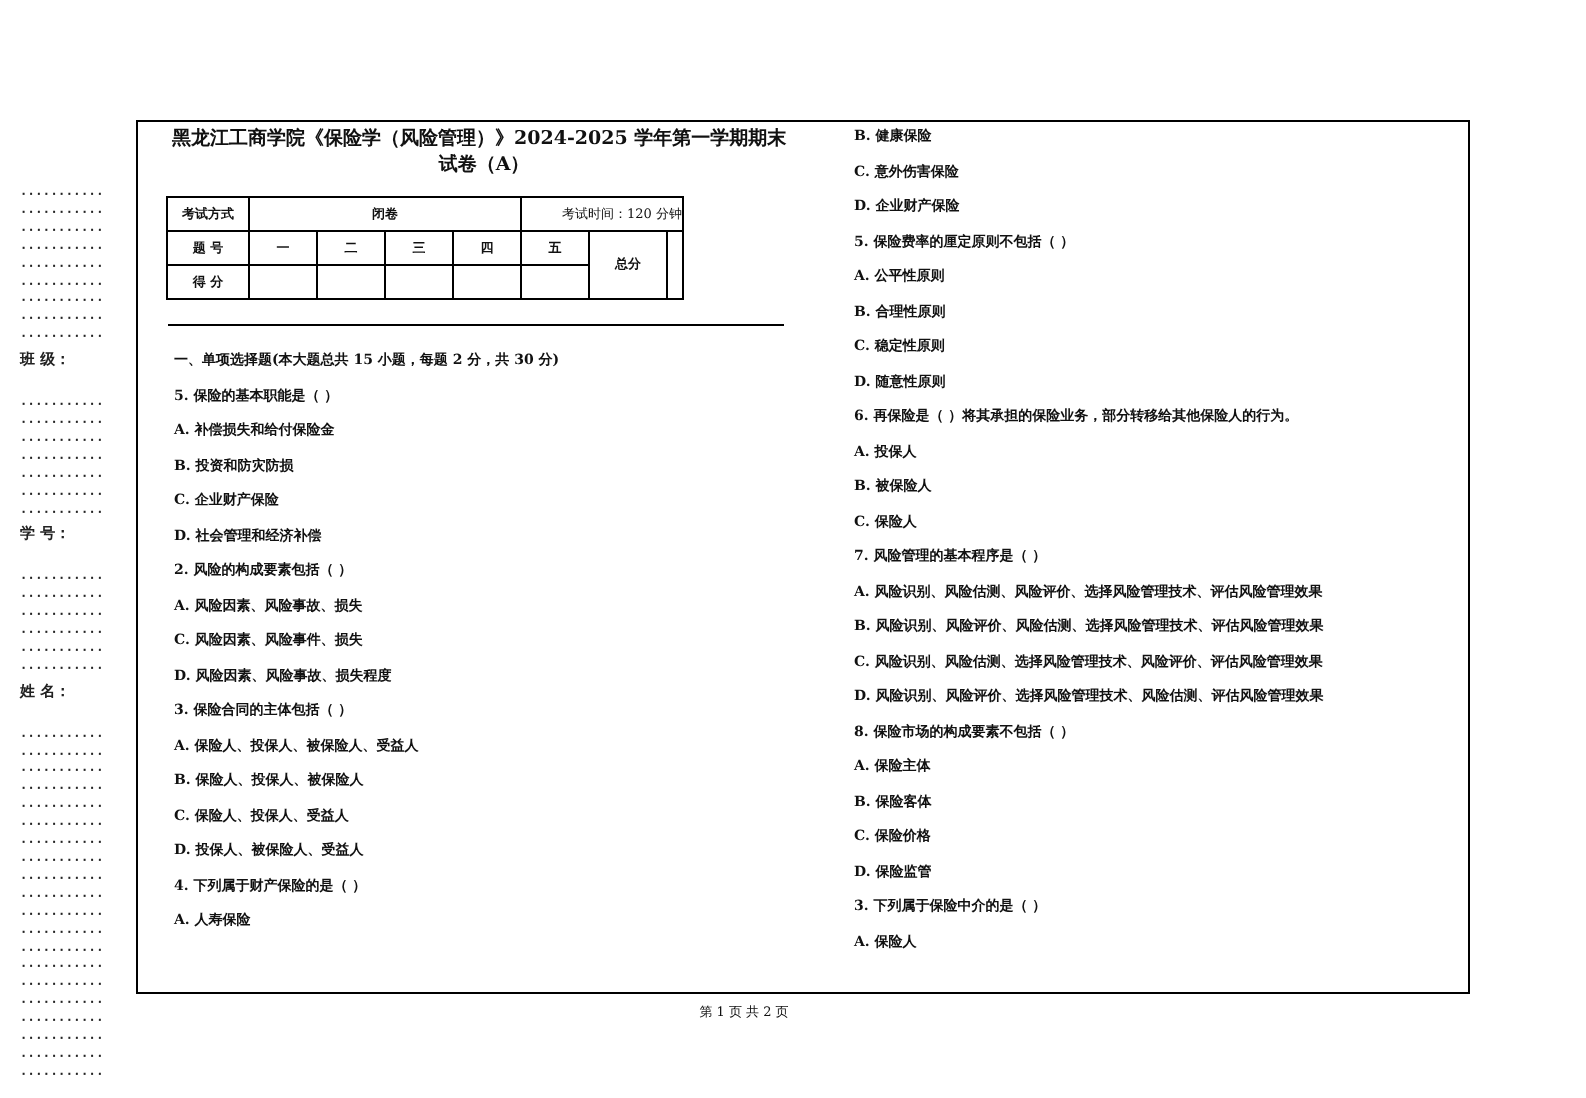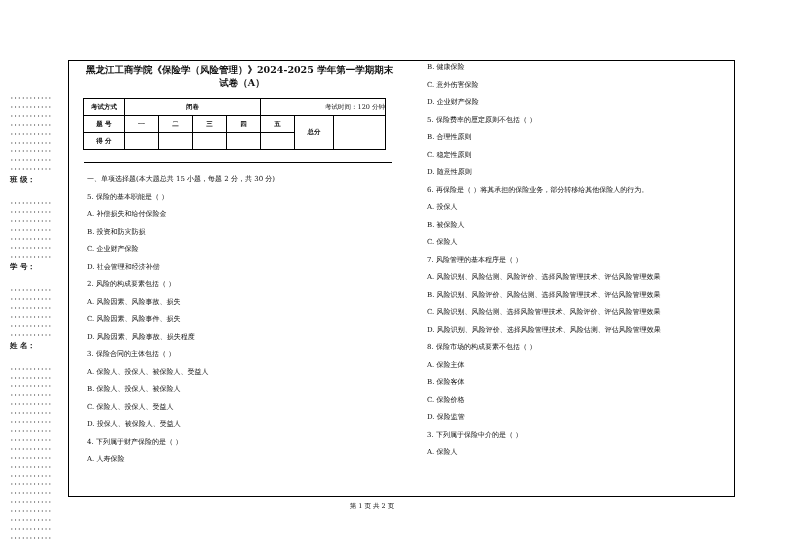--- a/index.html
+++ b/index.html
@@ -6,28 +6,28 @@
   body { width:793px; height:549px; position:relative; overflow:hidden;
          font-family:"DejaVu Serif", "Liberation Serif", serif; color:#111; }
   .binding { position:absolute; left:10px; top:0; width:50px; font-size:6.5px; line-height:8.9px; color:#222; }
   .binding .dots { letter-spacing:0.2px; white-space:nowrap; font-family:"DejaVu Sans Mono", monospace; font-weight:bold; font-size:6px; }
   .binding .label { font-size:7.5px; font-weight:bold; margin:2px 0 14px 0; }
   .page { position:absolute; left:68px; top:60px; width:667px; height:437px; border:1.3px solid #000; box-sizing:border-box; }
   .col-left { position:absolute; left:0; top:0; width:316px; height:100%;margin-left:15px; }
   .col-right { position:absolute; left:358px; top:0; width:300px; height:100%; }
   .title { position:absolute; left:2px; top:2px; width:312px; text-align:center; font-weight:bold; font-size:9.5px; line-height:13px; }
   .title .l1 { text-align:left; display:block; }
-  table.score { position:absolute; left:-1px; top:37px; width:303px; border-collapse:collapse; font-size:6.5px; }
+  table.score { position:absolute; left:-1px; top:37px; width:259px; border-collapse:collapse; font-size:6.5px; }
   table.score td { border:1px solid #000; height:16px; text-align:center; padding:0; }
   table.score td.b { font-weight:bold; }
   table.score td.left { text-align:right; padding-left:4px; }
   .divider { position:absolute; left:0; top:101px; width:308px; border-top:1px solid #000; }
   .qlist { position:absolute; left:3px; top:110px; font-size:7px; line-height:17.5px; white-space:nowrap; }
   .qlist.r { left:0; top:0; }
-  .line { display:block; }
+  .line { display:block;font-weight:bold; }
   .footer { position:absolute; left:0; top:502px; width:744px; text-align:center; font-size:6.5px; }
 </style>
 </head>
 <body>
 
 <div class="binding">
   <div style="height:94px"></div>
   <div id="dots-a">
       <div class="dots">···········</div>
       <div class="dots">···········</div>
@@ -137,20 +137,21 @@
       <span class="line">A. 人寿保险</span>
     </div>
   </div>
 
   <div class="col-right">
     <div class="qlist r" style="top:-2px">
       <span class="line">B. 健康保险</span>
       <span class="line">C. 意外伤害保险</span>
       <span class="line">D. 企业财产保险</span>
       <span class="line">5. 保险费率的厘定原则不包括（   ）</span>
+      <span class="line">A. 公平性原则</span>
       <span class="line">B. 合理性原则</span>
       <span class="line">C. 稳定性原则</span>
       <span class="line">D. 随意性原则</span>
       <span class="line">6. 再保险是（   ）将其承担的保险业务，部分转移给其他保险人的行为。</span>
       <span class="line">A. 投保人</span>
       <span class="line">B. 被保险人</span>
       <span class="line">C. 保险人</span>
       <span class="line">7. 风险管理的基本程序是（   ）</span>
       <span class="line">A. 风险识别、风险估测、风险评价、选择风险管理技术、评估风险管理效果</span>
       <span class="line">B. 风险识别、风险评价、风险估测、选择风险管理技术、评估风险管理效果</span>

